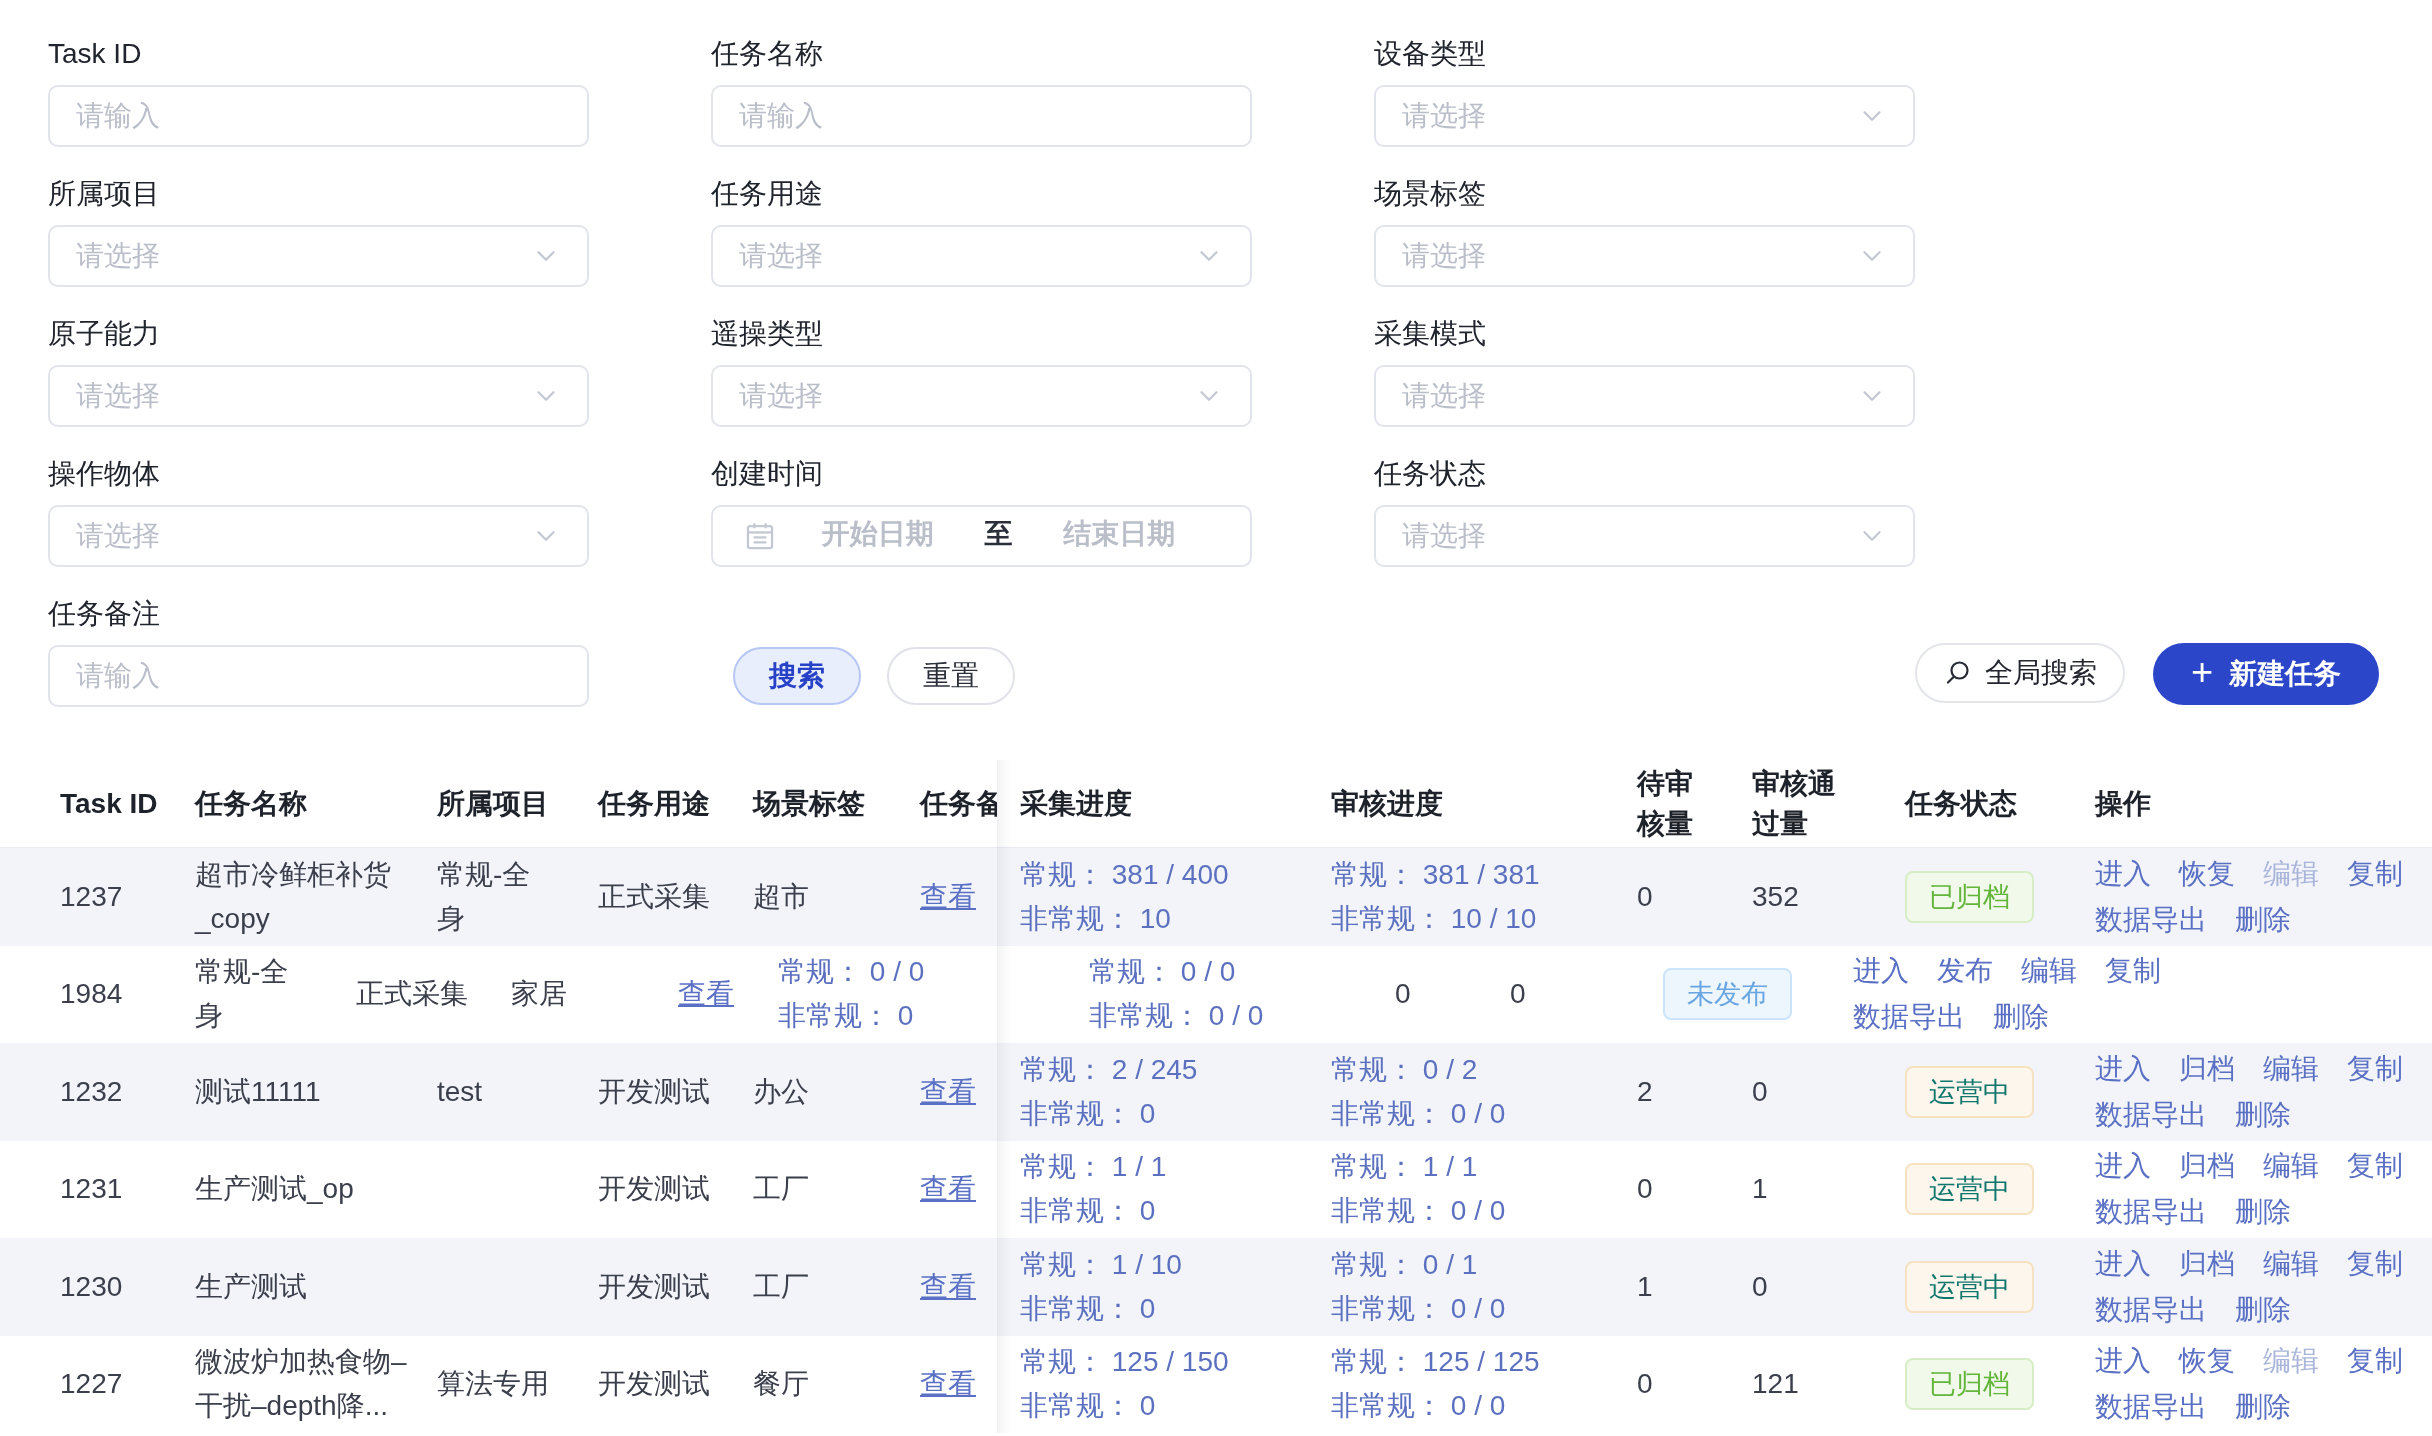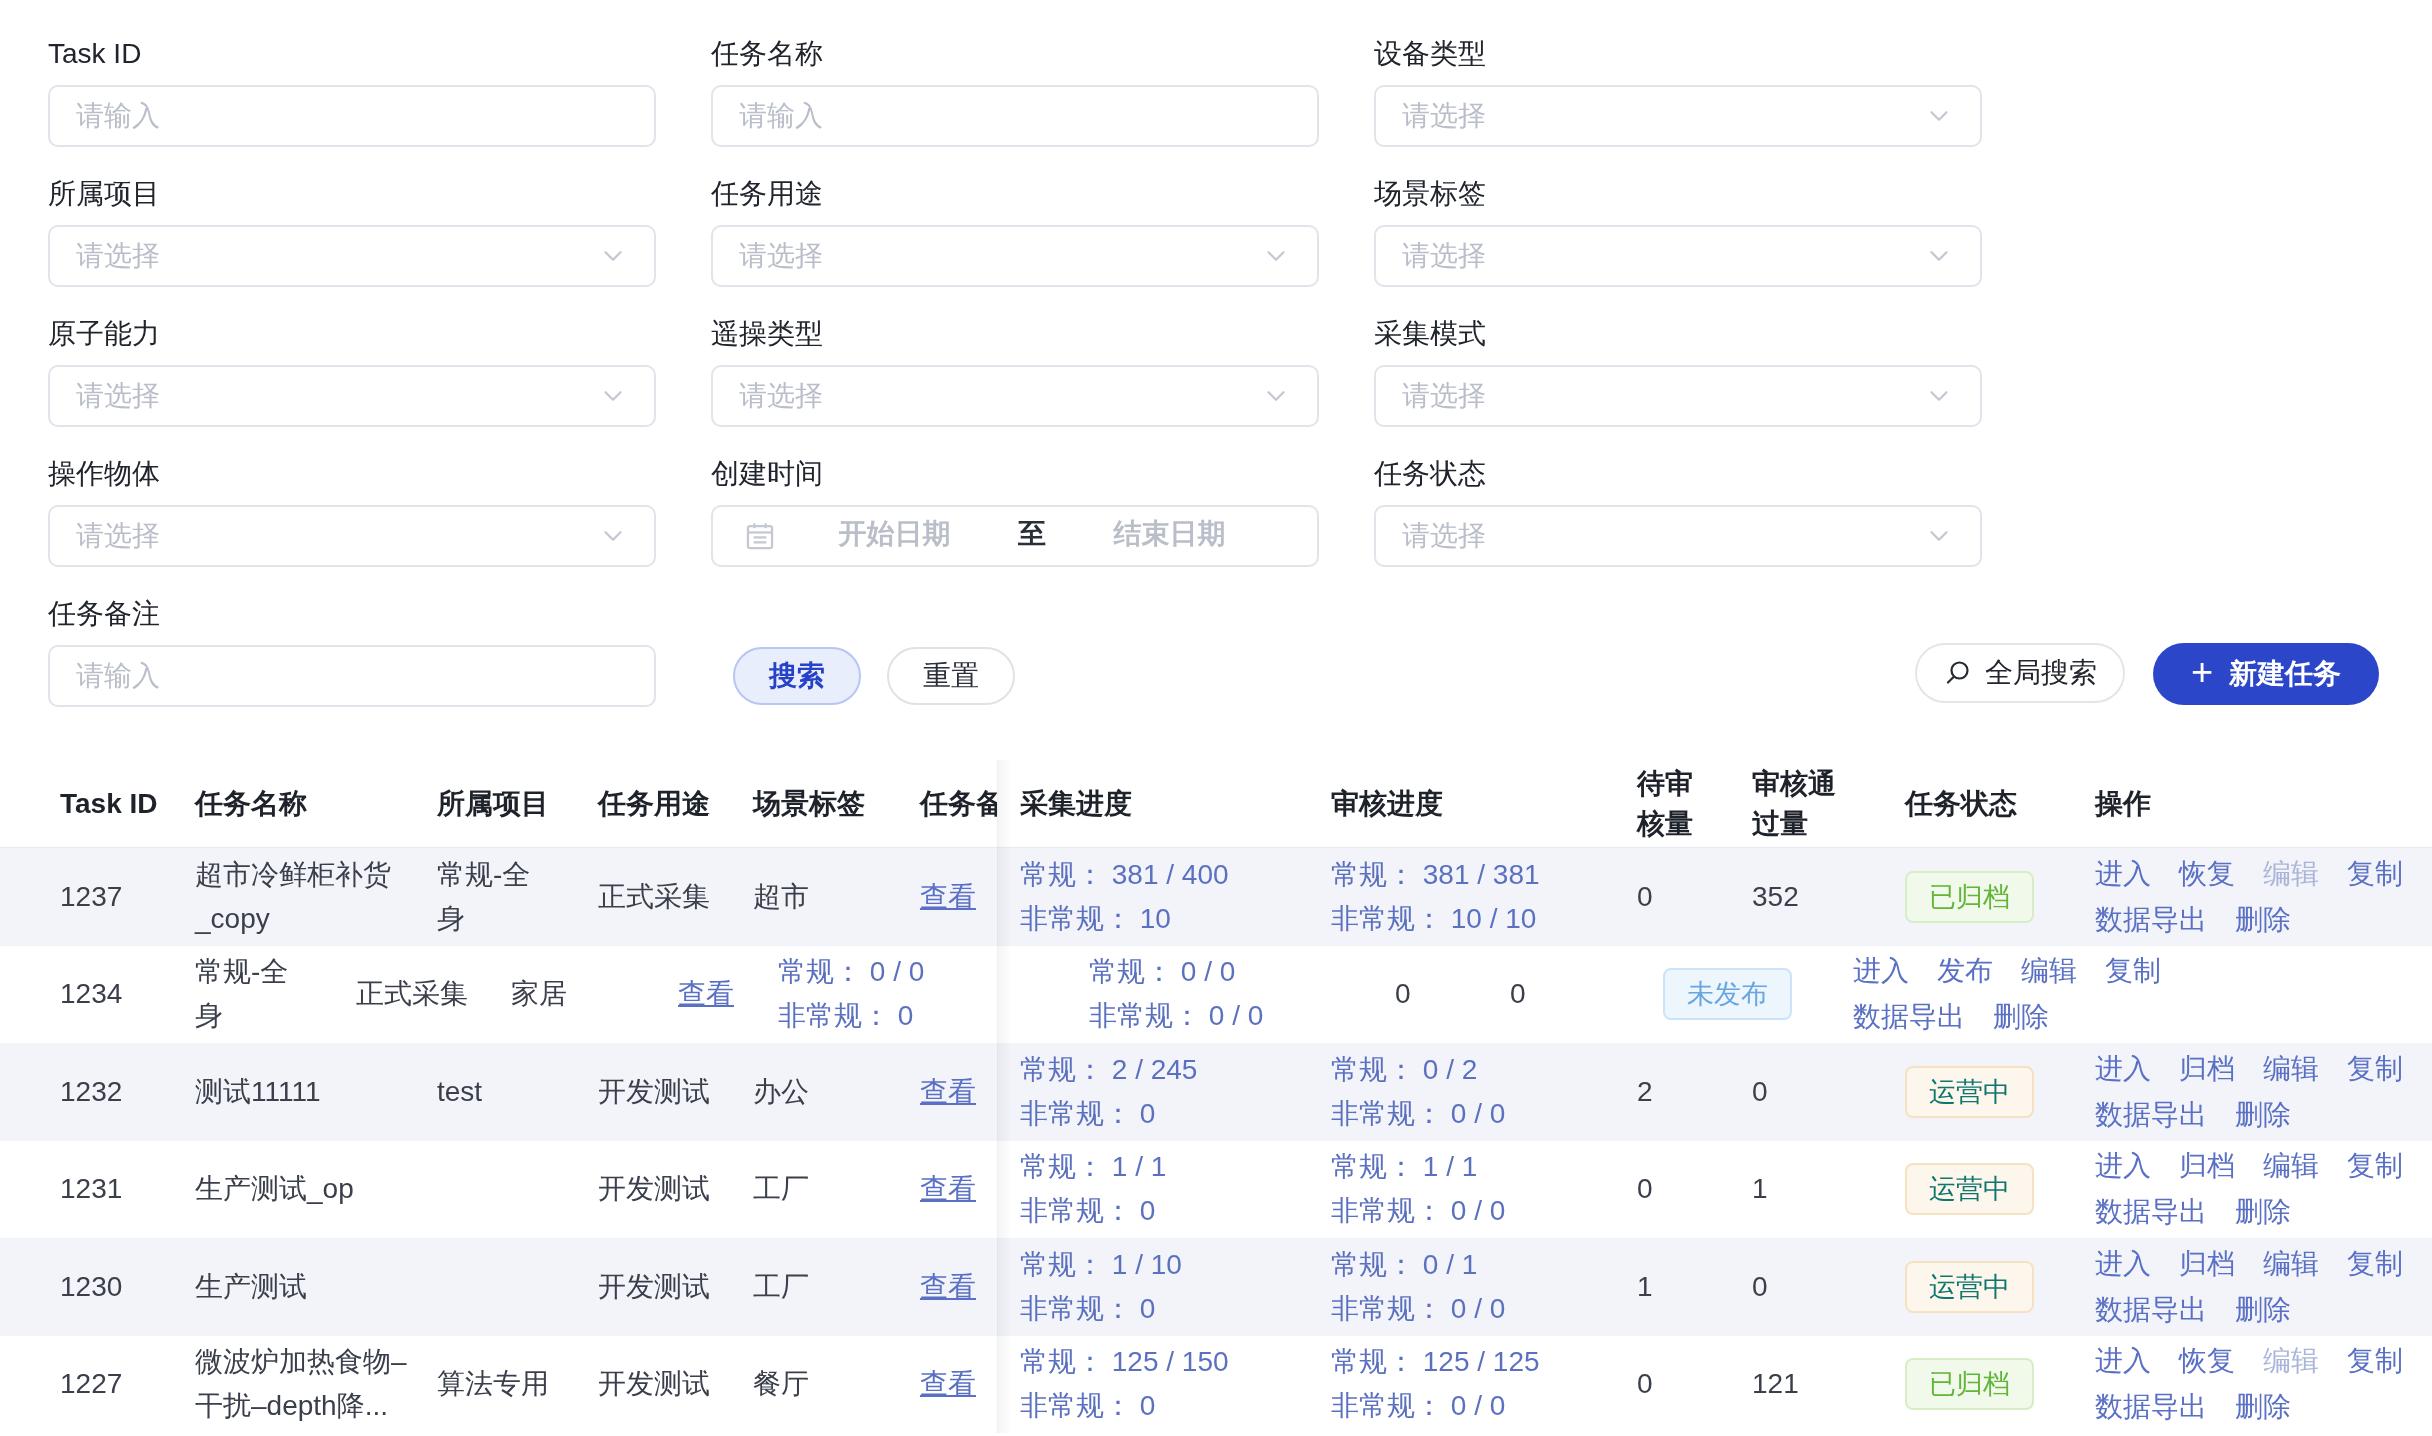--- a/index.html
+++ b/index.html
@@ -5,21 +5,21 @@
   html,body{margin:0;padding:0;}
   body{background:#fff;}
   .page{position:relative;width:2432px;height:1436px;overflow:hidden;background:#ffffff;
         font-family:"Liberation Sans","DejaVu Sans",sans-serif;color:#3a3f4b;}
 
   
   .filters{padding:38px 0 0 48px;}
   .form-row{display:flex;column-gap:23px;margin-bottom:31px;}
   .field{width:640px;}
   .f-label{display:block;font-size:28px;line-height:32px;color:#20242c;margin-bottom:15px;}
-  .f-input,.f-select,.f-date{box-sizing:border-box;width:608px;height:62px;border:2px solid #e1e4ea;
+  .f-input,.f-select,.f-date{box-sizing:border-box;width:541px;height:62px;border:2px solid #e1e4ea;
         border-radius:10px;background:#fff;font-size:28px;}
   .f-input{padding:0 26px;color:#3a3f4b;outline:none;font-family:inherit;}
   .f-input::placeholder{color:#b9bec9;}
   .f-select{display:flex;align-items:center;padding:0 26px;cursor:pointer;}
   .f-select .ph{flex:1;color:#b9bec9;}
   .chev{width:30px;height:30px;color:#c3c8d2;flex:none;}
   .f-date{display:flex;align-items:flex-end;padding:12px 30px;font-weight:bold;}
   .cal-icon{width:34px;height:34px;color:#c3c8d2;flex:none;}
   .d-start,.d-end{flex:1;text-align:center;color:#b9bec9;}
   .d-sep{color:#2a2f3a;padding:0 6px;}
@@ -272,21 +272,21 @@
     <div class="c c12 ops">
             <span class="op-link">进入</span>
             <span class="op-link">恢复</span>
             <span class="op-link disabled">编辑</span>
             <span class="op-link">复制</span>
             <span class="op-link">数据导出</span>
             <span class="op-link">删除</span>
           </div>
   </div>
         <div class="trow">
-    <div class="c c1">1234</div>
+    <div class="c c1">1984</div>
     <div class="c c3">常规-全身</div>
     <div class="c c4">正式采集</div>
     <div class="c c5">家居</div>
     <div class="c c6">
             <span class="view-link">查看</span>
           </div>
     <div class="c c7 prog">
       <div>常规： 0 / 0</div>
       <div>非常规： 0</div>
     </div>

